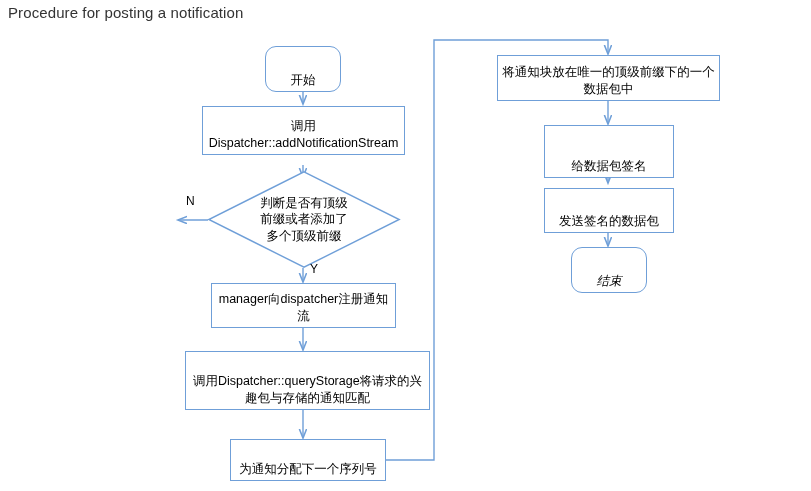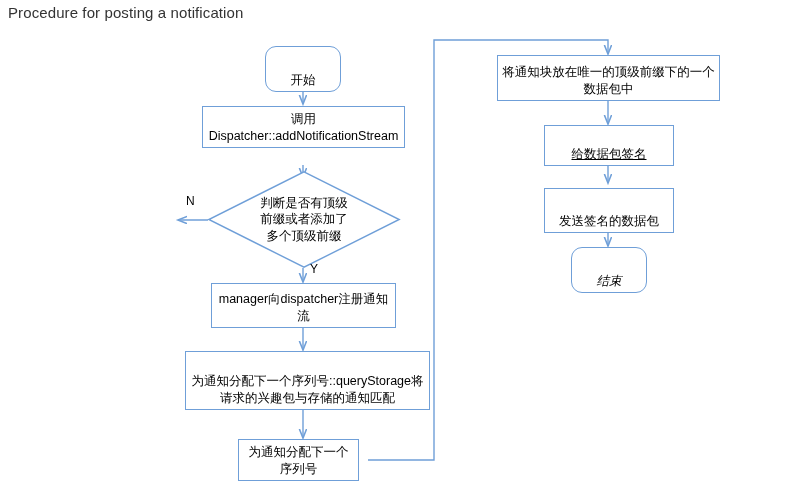--- a/index.html
+++ b/index.html
@@ -120,51 +120,51 @@
       <path d="M608,166 L608,183" marker-end="url(#arrow)"></path>
 
       <path d="M608,229 L608,246" marker-end="url(#arrow)"></path>
     </g>
   </svg>
 
   <div class="node terminator" style="left:265px; top:46px; width:76px; height:46px;">
     <span>开始</span>
   </div>
 
-  <div class="node" style="left:202px; top:106px; width:203px; height:42px;">
+  <div class="node" style="left:202px; top:106px; width:203px; height:49px;">
     <span>调用 Dispatcher::addNotificationStream</span>
   </div>
 
   <div class="diamond-wrap" style="left:208px; top:171px; width:192px; height:97px;">
     <svg width="192" height="97" viewBox="0 0 192 97" xmlns="http://www.w3.org/2000/svg">
       <polygon points="96,0.8 191.2,48.5 96,96.2 0.8,48.5" fill="#ffffff" stroke="#6f9fd8" stroke-width="1.4"></polygon>
     </svg>
     <div class="diamond-label">
       <span>判断是否有顶级前缀或者添加了多个顶级前缀</span>
     </div>
   </div>
 
 
   <div class="node" style="left:211px; top:283px; width:185px; height:45px;">
     <span>manager向dispatcher注册通知流</span>
   </div>
 
   <div class="node" style="left:185px; top:351px; width:245px; height:59px;">
-    <span>为通知分配下一个序列号::queryStorage将请求的兴趣包与存储的通知匹配</span>
+    <span>调用Dispatcher::queryStorage将请求的兴趣包与存储的通知匹配</span>
   </div>
 
-  <div class="node" style="left:238px; top:439px; width:121px; height:42px;">
+  <div class="node" style="left:230px; top:439px; width:156px; height:42px;">
     <span>为通知分配下一个序列号</span>
   </div>
 
   <div class="node" style="left:497px; top:55px; width:223px; height:46px;">
     <span>将通知块放在唯一的顶级前缀下的一个数据包中</span>
   </div>
 
-  <div class="node" style="left:544px; top:125px; width:130px; height:41px;text-decoration:underline;">
+  <div class="node" style="left:544px; top:125px; width:130px; height:53px;">
     <span>给数据包签名</span>
   </div>
 
   <div class="node" style="left:544px; top:188px; width:130px; height:45px;">
     <span>发送签名的数据包</span>
   </div>
 
   <div class="node terminator" style="left:571px; top:247px; width:76px; height:46px;font-style:italic;">
     <span>结束</span>
   </div>

